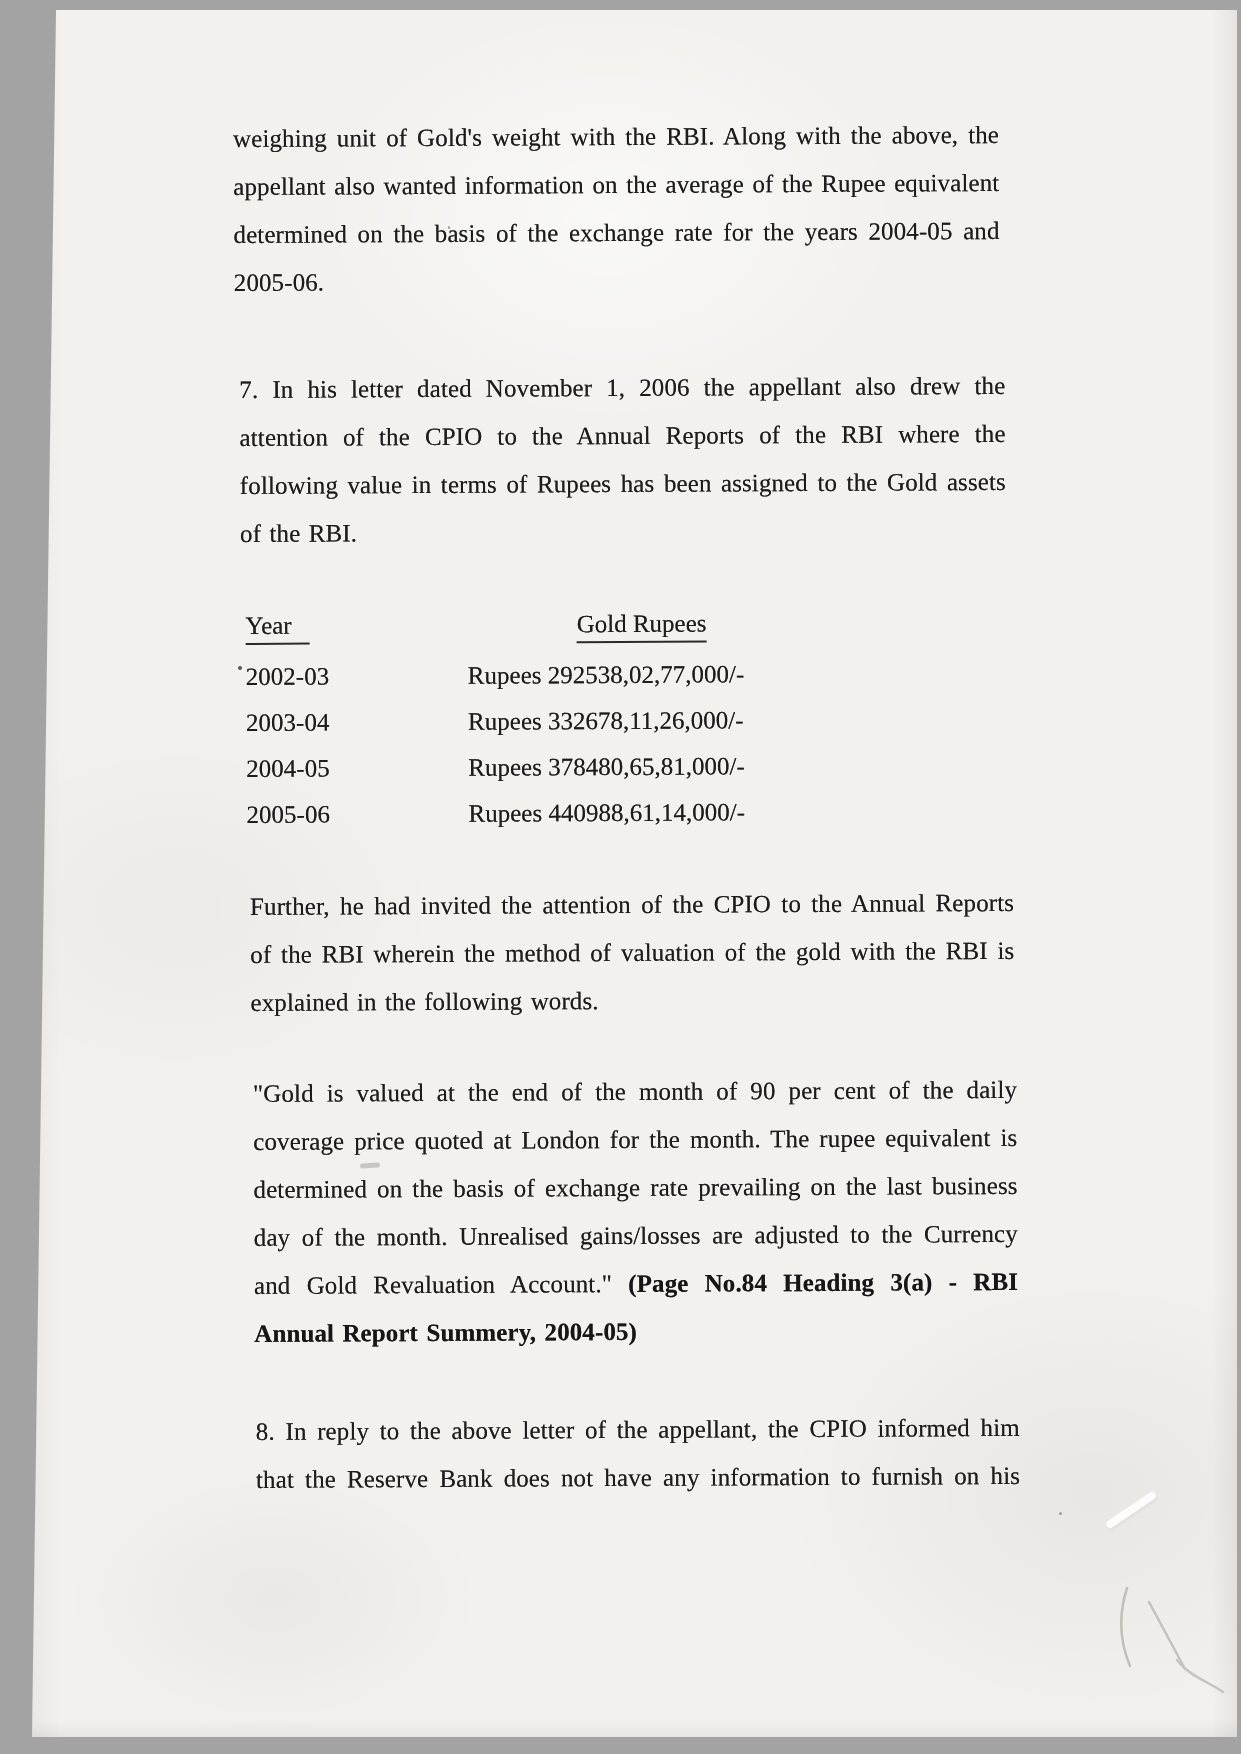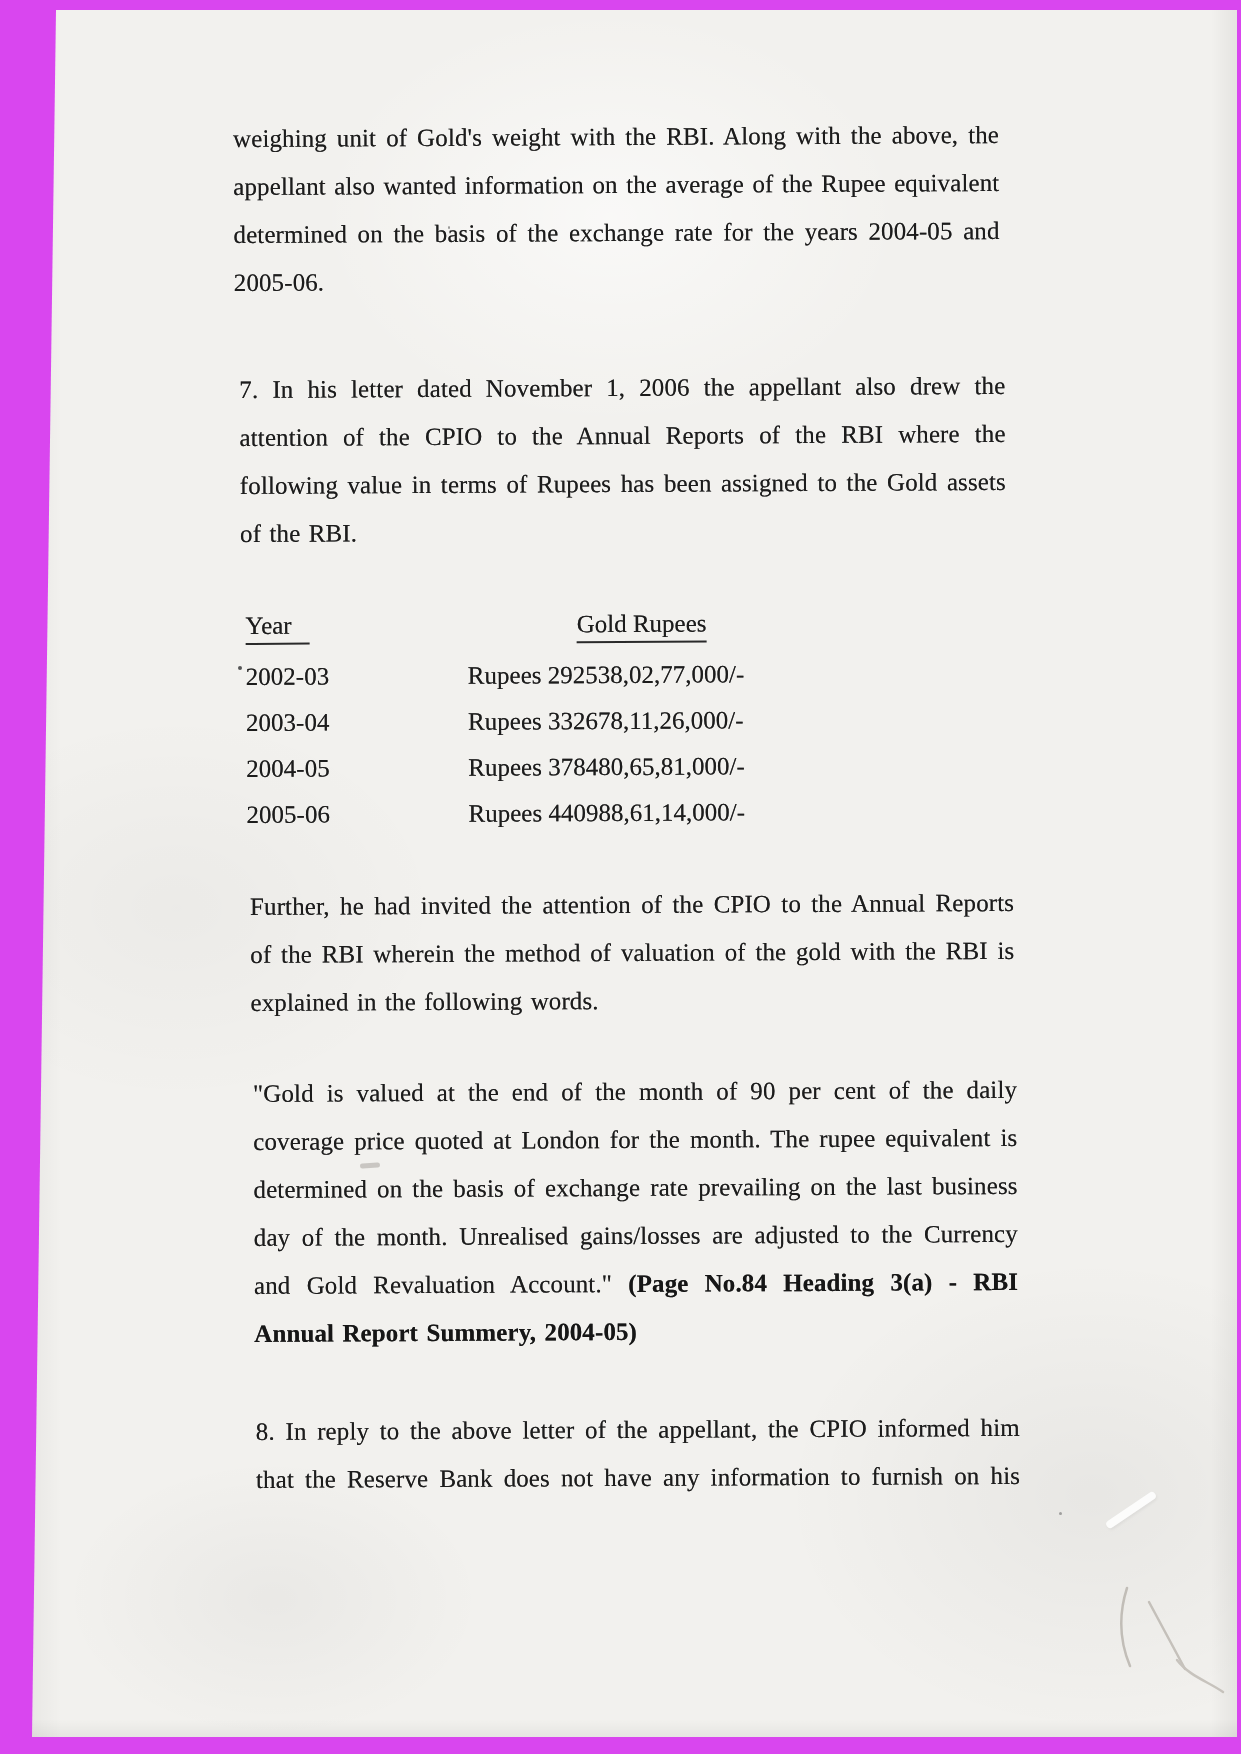--- a/index.html
+++ b/index.html
@@ -4,21 +4,21 @@
 <style>
   html, body {
     margin: 0;
     padding: 0;
     background: #ffffff;
   }
   .scan {
     position: relative;
     width: 1241px;
     height: 1754px;
-    background: #d946ef;
+    background: #a3a3a3;
     overflow: hidden;
     font-family: "Liberation Serif", "DejaVu Serif", serif;
     color: #1e1e1e;
   }
   
   .paper {
     position: absolute;
     left: 32px;
     top: 10px;
     width: 1205px;

